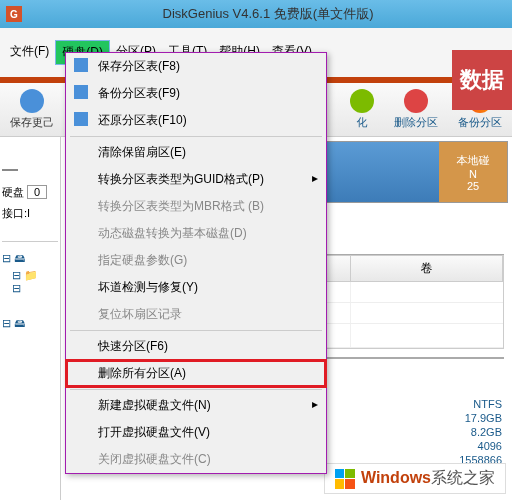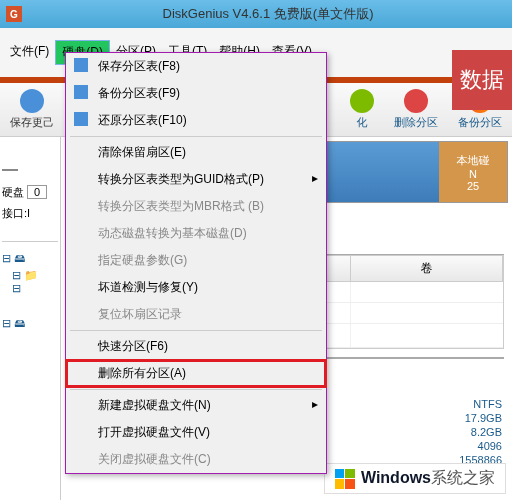--- a/index.html
+++ b/index.html
@@ -37,24 +37,24 @@
 .c0{width:60px}.c1{width:80px;text-align:center}.c2{width:90px;text-align:center}
 .lower-info{position:absolute;right:10px;bottom:60px;text-align:right;font-size:11px;color:#1a5a8a}
 .lower-info div{padding:1px 0}
 .watermark{position:absolute;right:6px;bottom:6px;display:flex;align-items:center;background:#fff;padding:4px 10px;border:1px solid #ddd}
 .watermark .winlogo{width:20px;height:20px;display:grid;grid-template:1fr 1fr/1fr 1fr;gap:1px;margin-right:6px}
 .watermark .winlogo div{background:#00a1f1}
 .watermark .winlogo div:nth-child(2){background:#7cbb00}
 .watermark .winlogo div:nth-child(3){background:#ffbb00}
 .watermark .winlogo div:nth-child(4){background:#f65314}
 .watermark .txt{font-size:16px;color:#0078d7}
-.watermark .txt b{color:#0f172a}
+.watermark .txt b{color:#c2410c}
 .watermark .txt .cn{color:#555}
 .line-icon{width:16px;height:2px;border-top:2px solid #888;display:inline-block;margin:2px 0}
-.big-icon-right{position:absolute;right:0;top:50px;width:60px;height:60px;background:#c44;display:flex;align-items:center;justify-content:center;color:#fff;font-size:22px;font-weight:normal;z-index:1}
+.big-icon-right{position:absolute;right:0;top:50px;width:60px;height:60px;background:#c44;display:flex;align-items:center;justify-content:center;color:#fff;font-size:22px;font-weight:bold;z-index:1}
 </style>
 </head>
 <body>
 
 <div class="titlebar">
   <div class="app-icon">G</div>
   <div class="title-text">DiskGenius V4.6.1 免费版(单文件版)</div>
 </div>
 
 <div class="menubar">

